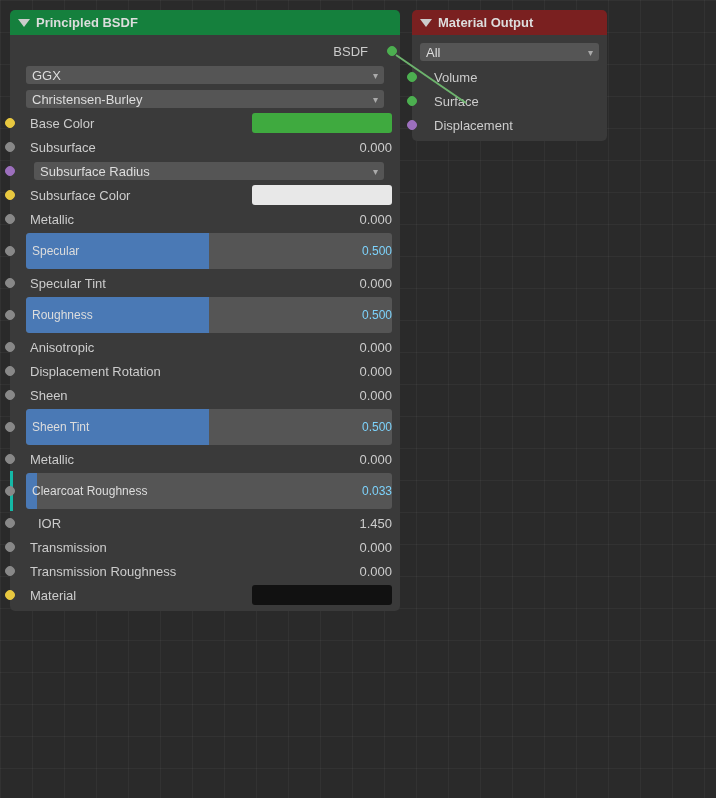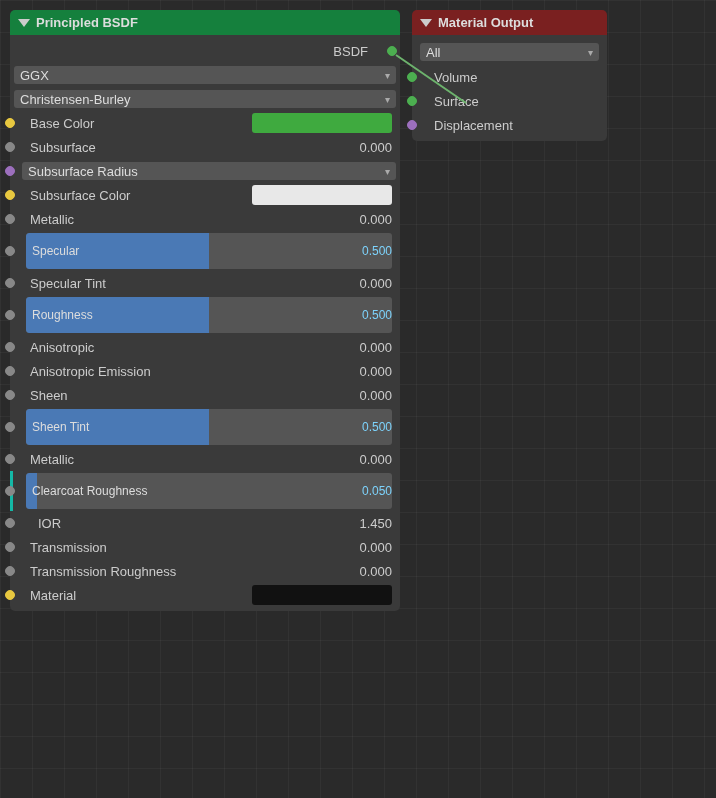--- a/index.html
+++ b/index.html
@@ -124,21 +124,21 @@
     .full-slider {
       display: flex;
       flex: 1;
       margin-left: 8px;
     }
 
     
     .dropdown-row {
       display: flex;
       align-items: center;
-      padding: 3px 4px;
+      padding: 3px 16px;
       gap: 4px;
     }
 
     .dropdown {
       flex: 1;
       background: #555;
       border-radius: 3px;
       padding: 2px 6px;
       font-size: 13px;
       color: #ddd;
@@ -326,21 +326,21 @@
       </div>
 
       <div class="plain-row">
         <span class="socket socket-gray socket-left"></span>
         <span class="plain-label">Anisotropic</span>
         <span class="plain-value">0.000</span>
       </div>
 
       <div class="plain-row">
         <span class="socket socket-gray socket-left"></span>
-        <span class="plain-label">Anisotropic Emission</span>
+        <span class="plain-label">Displacement Rotation</span>
         <span class="plain-value">0.000</span>
       </div>
 
       <div class="plain-row">
         <span class="socket socket-gray socket-left"></span>
         <span class="plain-label">Sheen</span>
         <span class="plain-value">0.000</span>
       </div>
 
       <div class="plain-row">
@@ -359,21 +359,21 @@
         <span class="plain-label">Metallic</span>
         <span class="plain-value">0.000</span>
       </div>
 
       <div class="plain-row" style="border-left: 3px solid #14b8a6; padding-left:5px;">
         <span class="socket socket-gray socket-left" style="left:-8px;"></span>
         <div class="full-slider">
           <div class="field-row" style="flex:1;">
             <div class="fill" style="width:3%;"></div>
             <span class="field-label">Clearcoat Roughness</span>
-            <span class="field-val">0.050</span>
+            <span class="field-val">0.033</span>
           </div>
         </div>
       </div>
 
       <div class="plain-row">
         <span class="socket socket-gray socket-left"></span>
         <span class="plain-label" style="margin-left:20px;">IOR</span>
         <span class="plain-value">1.450</span>
       </div>
 

